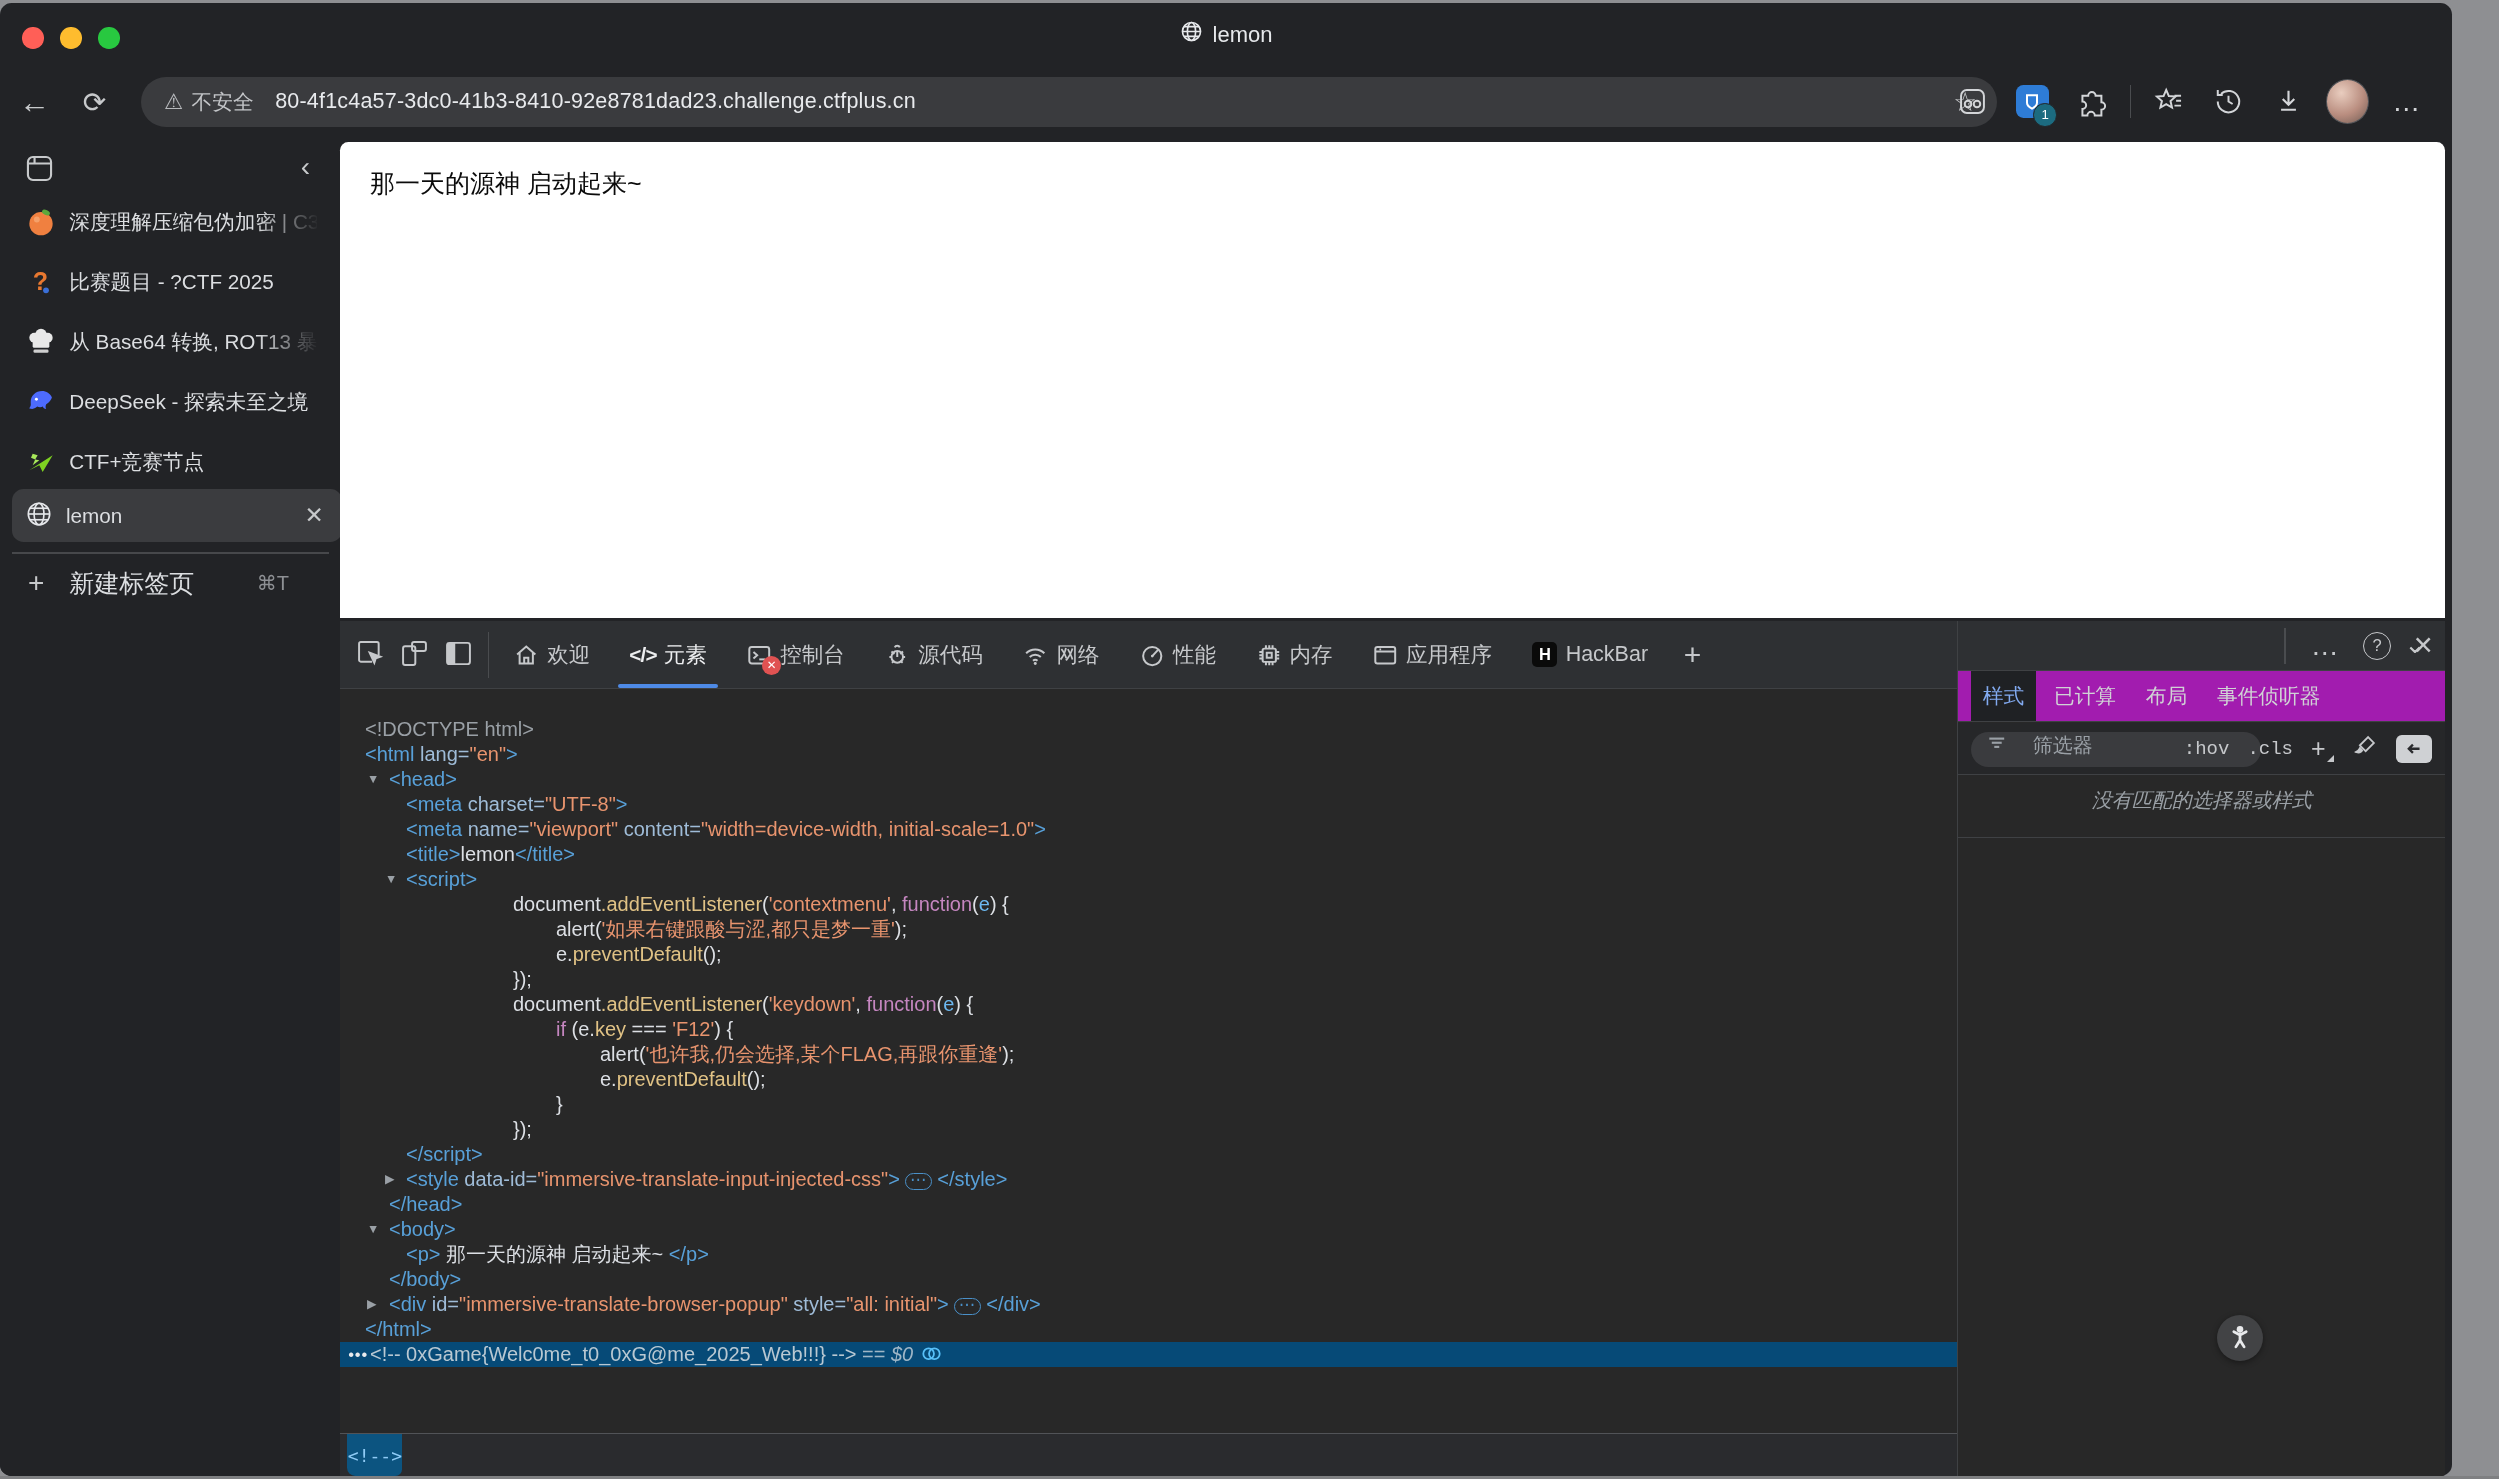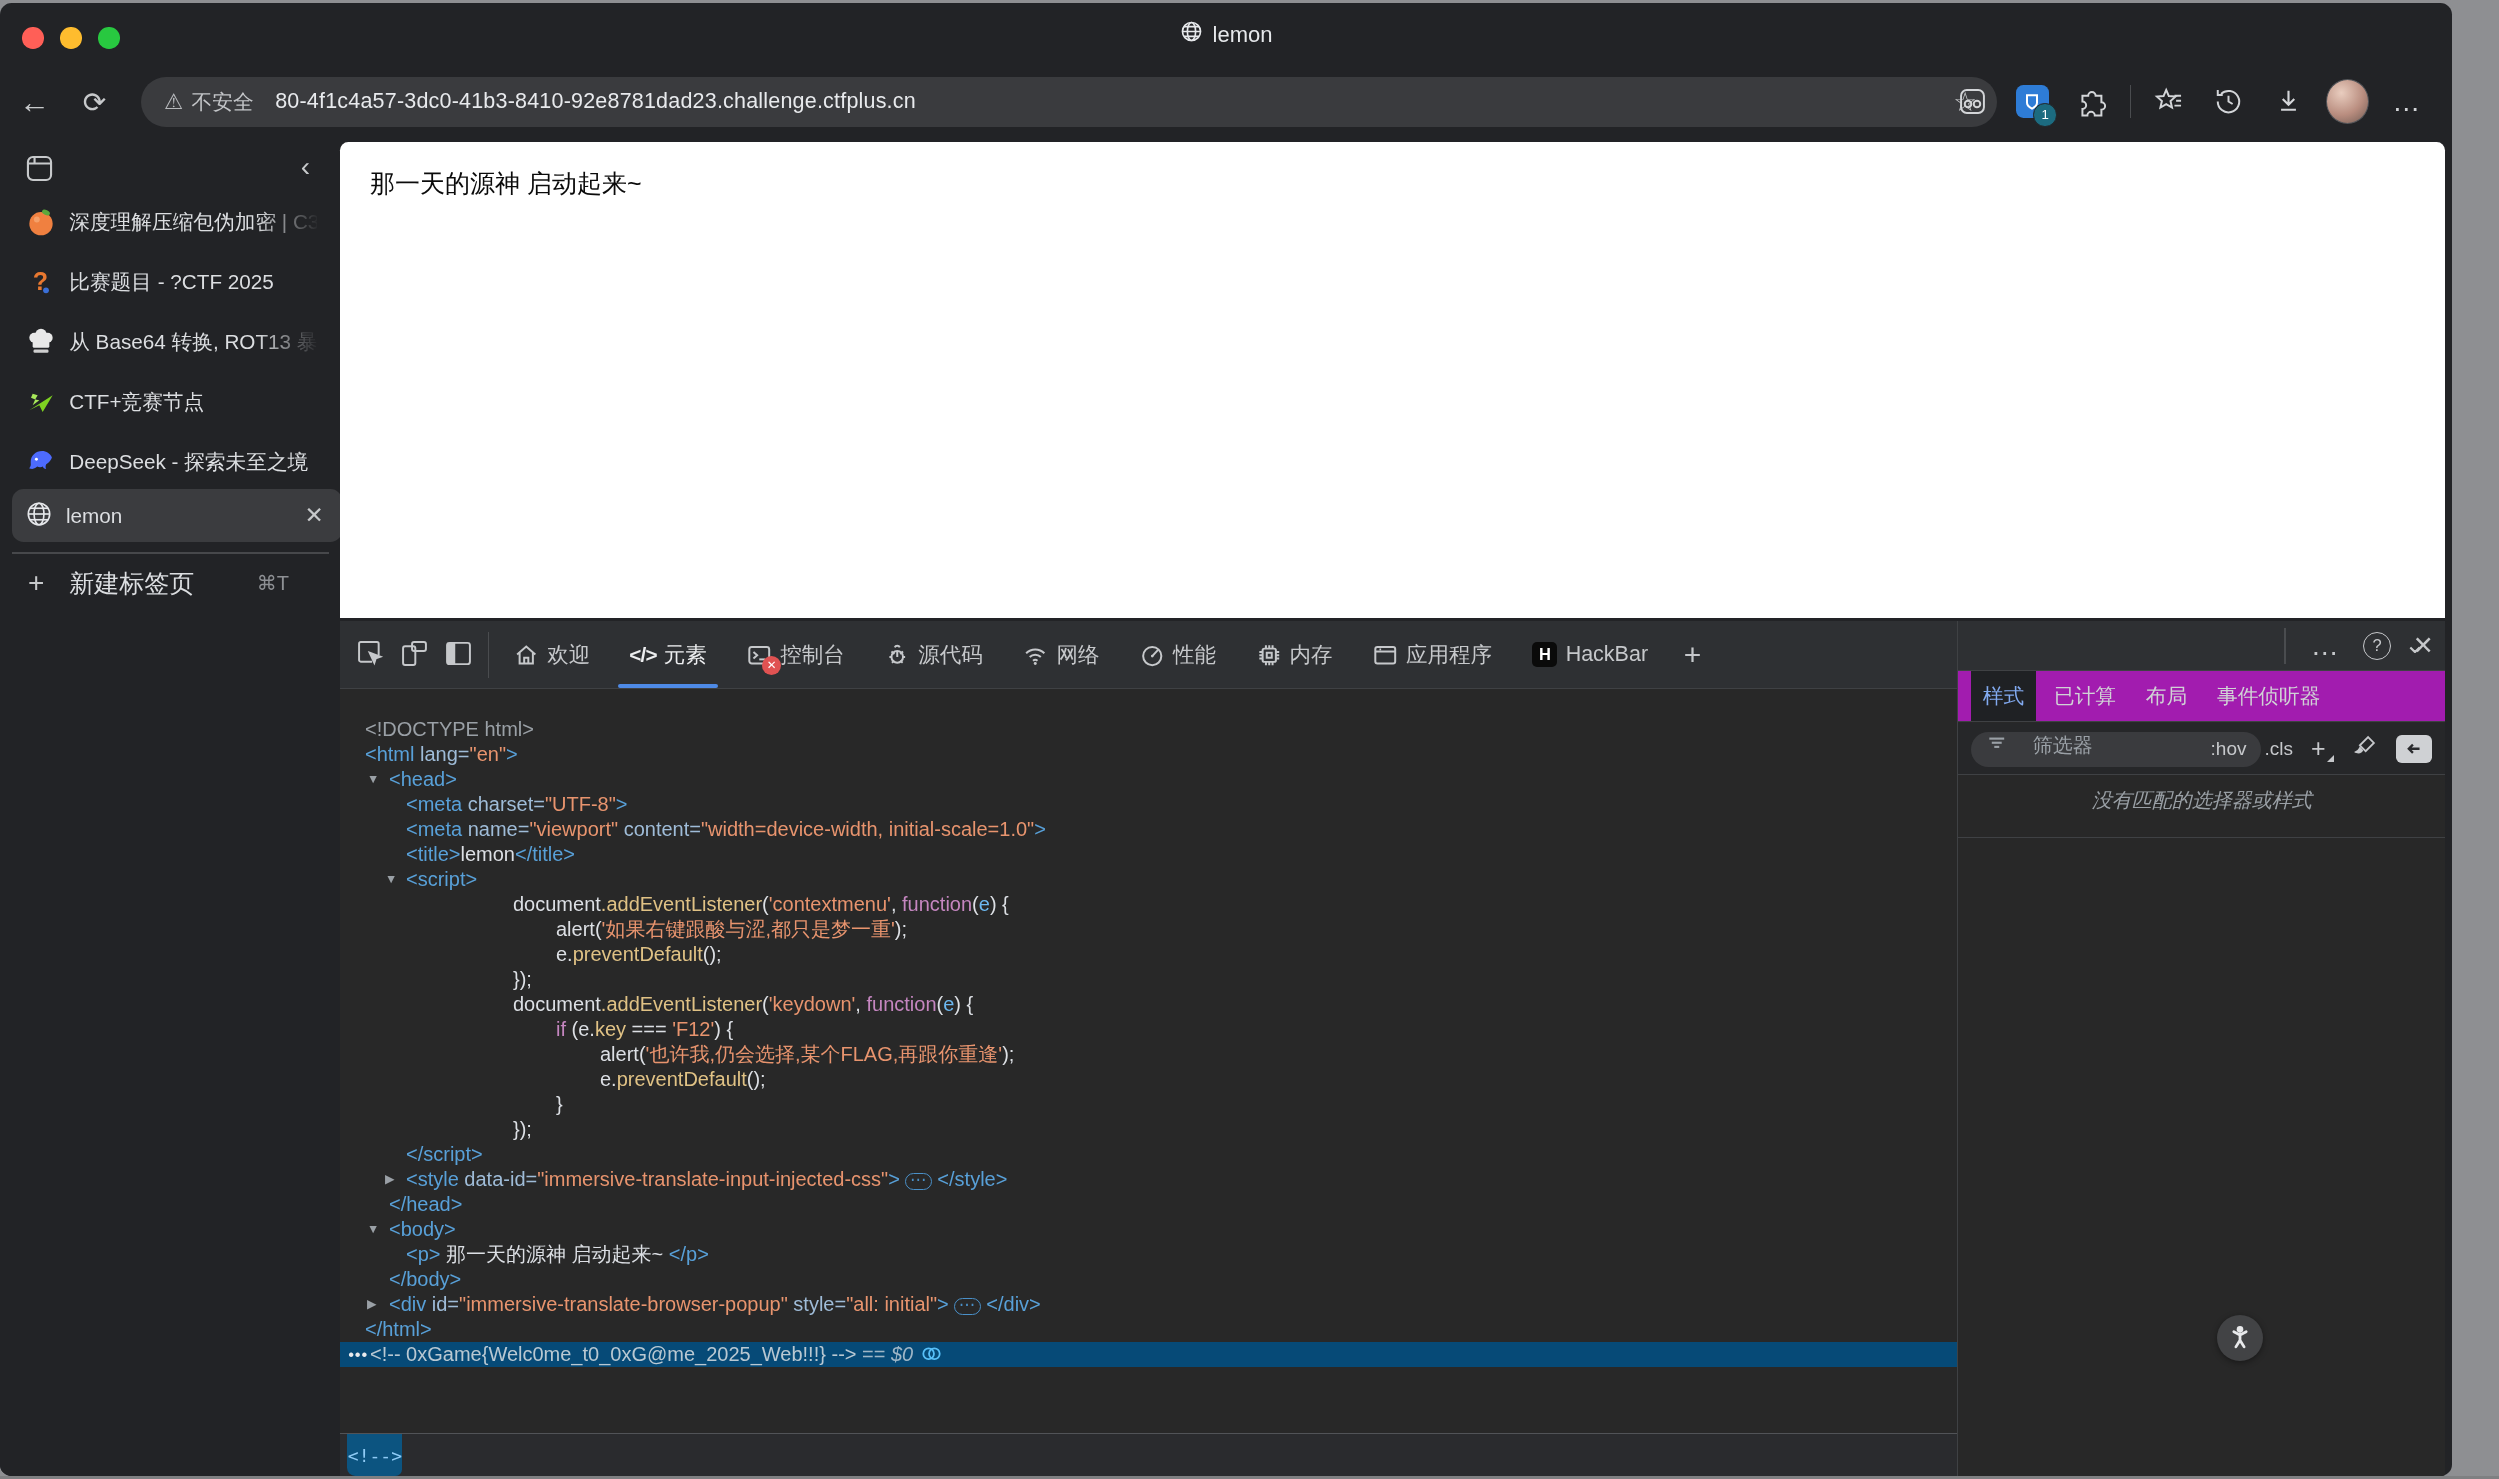--- a/index.html
+++ b/index.html
@@ -92,21 +92,21 @@
   .st-tabs{position:absolute;left:0;top:50px;right:0;height:50px;background:#a21caf;border-bottom:1.7px solid #3f4144;
     display:flex;align-items:stretch;padding-left:13.2px;gap:6.6px;font-size:20.7px;color:#d0d2d5;}
   .st-tab{display:flex;align-items:center;padding:0 11.6px;}
   .st-tab.active{background:#1f2124;color:#82aaf0;}
   .st-chev{position:absolute;right:20px;top:8.3px;font-size:25px;color:#c6c8cb;}
   .st-filter{position:absolute;left:0;top:102px;right:0;height:51px;background:#262729;border-bottom:1.7px solid #3f4144;}
   .filter-pill{position:absolute;left:13.2px;top:8.3px;width:275px;height:35px;border-radius:17.4px;background:#3a3b3e;
     display:flex;align-items:flex-start;padding-left:15px;gap:25px;}
   .filter-pill .ph{color:#9aa0a6;font-size:20px;}
   .st-filter .right{position:absolute;right:13.2px;top:0;height:51px;display:flex;align-items:center;gap:18px;color:#c6c8cb;}
-  .tgl{font-family:Liberation Sans, sans-serif;font-size:19px;}
+  .tgl{font-family:Liberation Mono, monospace;font-size:19px;}
   .plus-dd{position:relative;font-size:25px;padding-right:6.6px;}
   .plus-dd::after{content:'';position:absolute;right:-1.7px;bottom:1.7px;border-left:7.4px solid transparent;border-bottom:7.4px solid #c6c8cb;}
   .panelbtn2{width:36px;height:28px;background:#cfd1d4;border-radius:5.8px;display:flex;align-items:center;justify-content:center;}
   .st-empty{position:absolute;left:0;top:153px;right:0;height:50px;display:flex;align-items:flex-start;justify-content:center;padding-top:13.2px;
     color:#9aa0a6;font-style:italic;font-size:20px;border-bottom:1.7px solid #3f4144;}
   
   .floaty{position:absolute;left:1877px;top:694px;width:46px;height:46px;border-radius:50%;background:#424345;
     display:flex;align-items:center;justify-content:center;box-shadow:0 1.7px 6.6px rgba(0,0,0,.4);}
   .botline{position:absolute;left:0;bottom:0;width:100%;height:3.3px;background:#7f8082;}
 </style>
@@ -232,35 +232,35 @@
               <circle cx="26" cy="13" r="6"></circle>
               <rect x="8" y="13" width="20" height="12" rx="2"></rect>
               <rect x="9" y="27" width="18" height="4" rx="1.5" fill="#cfcfcf"></rect>
             </svg>
           </span>
           <span class="sb-label">从 Base64 转换, ROT13 暴</span>
           <span class="fade-ov"></span>
         </div>
         <div class="sb-item">
           <span class="sb-ic">
+            <svg width="31" height="31" viewBox="0 0 38 38">
+              <path d="M33 13 c-2 -5 -7 -8 -12 -8 c-8 0 -14 6 -14 13 c0 3 1 5 -2 8 c5 2 8 0 10 -2 c2 1 5 1 7 0 c0 2 2 3 4 3 c-1 -2 -1 -4 0 -6 c4 -2 6 -5 7 -8 z" fill="#4d6bfe"></path>
+              <circle cx="14" cy="15" r="1.8" fill="#fff"></circle>
+            </svg>
+          </span>
+          <span class="sb-label">DeepSeek - 探索未至之境</span>
+        </div>
+        <div class="sb-item">
+          <span class="sb-ic">
             <svg width="30" height="30" viewBox="0 0 36 36">
               <path d="M4 28 L32 10 L20 30 L16 22 z" fill="#7ed321"></path>
               <path d="M8 8 l6 2 -3 5 5 1 -8 6 3 -7 -5 -2 z" fill="#a8e85a"></path>
             </svg>
           </span>
           <span class="sb-label">CTF+竞赛节点</span>
-        </div>
-        <div class="sb-item">
-          <span class="sb-ic">
-            <svg width="31" height="31" viewBox="0 0 38 38">
-              <path d="M33 13 c-2 -5 -7 -8 -12 -8 c-8 0 -14 6 -14 13 c0 3 1 5 -2 8 c5 2 8 0 10 -2 c2 1 5 1 7 0 c0 2 2 3 4 3 c-1 -2 -1 -4 0 -6 c4 -2 6 -5 7 -8 z" fill="#4d6bfe"></path>
-              <circle cx="14" cy="15" r="1.8" fill="#fff"></circle>
-            </svg>
-          </span>
-          <span class="sb-label">DeepSeek - 探索未至之境</span>
         </div>
       </div>
     <div class="sb-active">
       <span>
         <svg width="28" height="28" viewBox="0 0 34 34" fill="none" stroke="#e6e8eb" stroke-width="2">
           <circle cx="17" cy="17" r="13"></circle>
             <ellipse cx="17" cy="17" rx="6" ry="13"></ellipse>
           <line x1="4" y1="17" x2="30" y2="17"></line>
             <line x1="6" y1="10" x2="28" y2="10"></line>
             <line x1="6" y1="24" x2="28" y2="24"></line>

